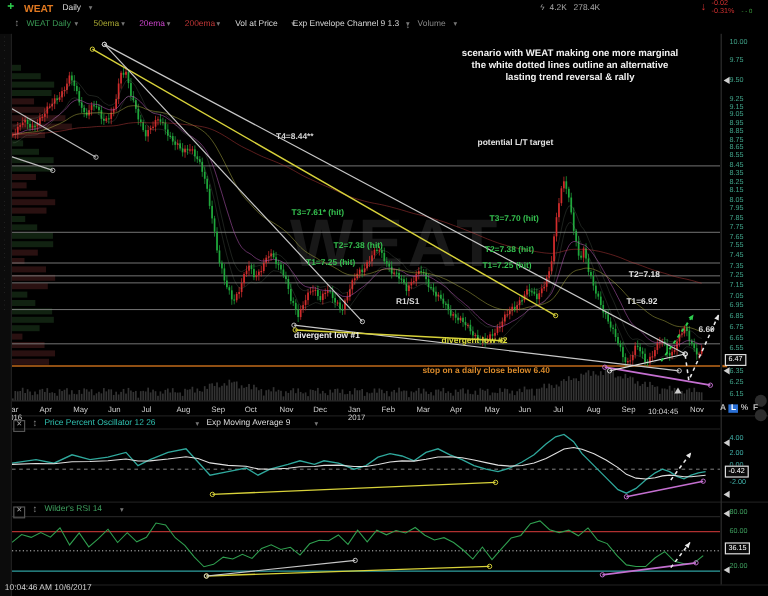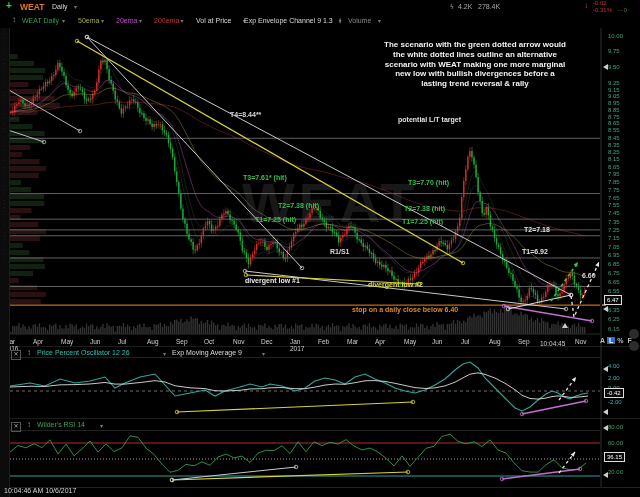--- a/index.html
+++ b/index.html
@@ -1047,24 +1047,22 @@
       <span class="caret" style="left: 242.8px; top: 4px;">▾</span>
       <span style="left: 244px; color: rgb(216, 216, 216);">Exp Envelope Channel 9 1.3</span>
       <span class="caret" style="left: 338.4px; top: 4px;">▾</span>
     </div>
 
   <div id="left-strip">
     <div>··· ···· ·· ····· ··· ···· ·· ···· ··· ·· ····· ··· ···· ·· ····</div>
   </div>
 
   <div id="annotation">
-      <div>The scenario with the green dotted arrow would</div>
+      <div>scenario with WEAT making one more marginal</div>
       <div>the white dotted lines outline an alternative</div>
-      <div>scenario with WEAT making one more marginal</div>
-      <div>new low with bullish divergences before a</div>
       <div>lasting trend reversal &amp; rally</div>
     </div>
 
   <div id="xaxis">
       <span style="left: 4px; top: 2px;">Mar</span>
       <span style="left: 4px; top: 9px;">2016</span>
       <span style="left: 33px; top: 2px;">Apr</span>
       <span style="left: 61px; top: 2px;">May</span>
       <span style="left: 90px; top: 2px;">Jun</span>
       <span style="left: 118px; top: 2px;">Jul</span>

